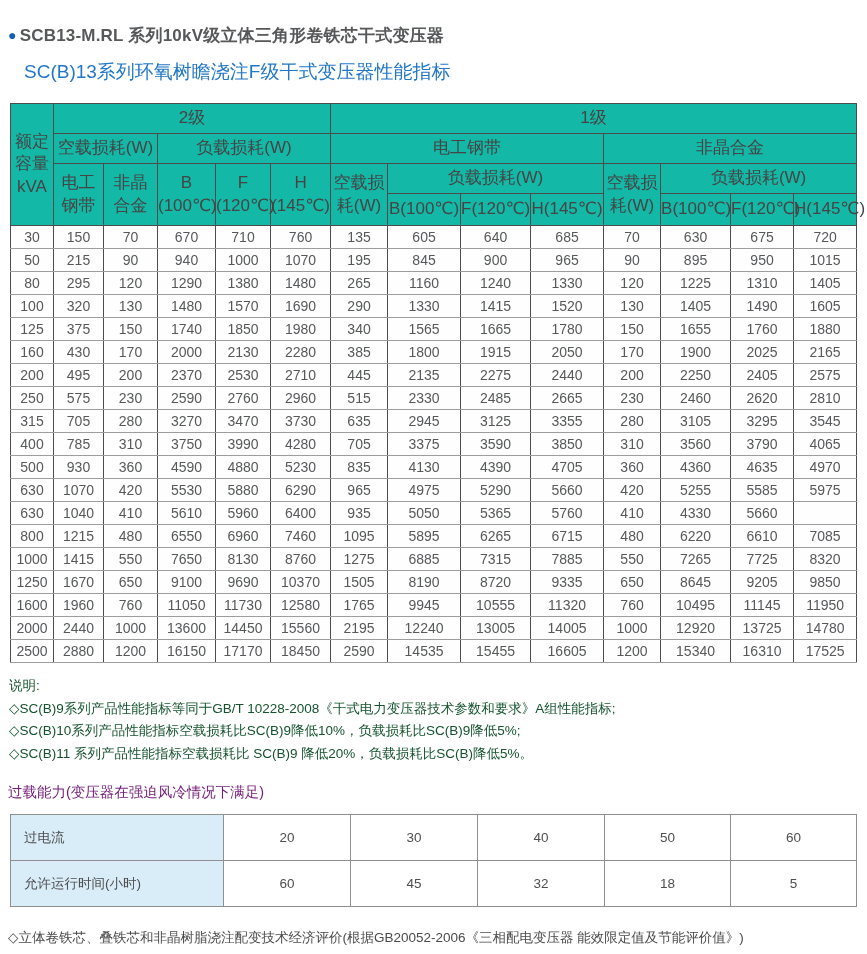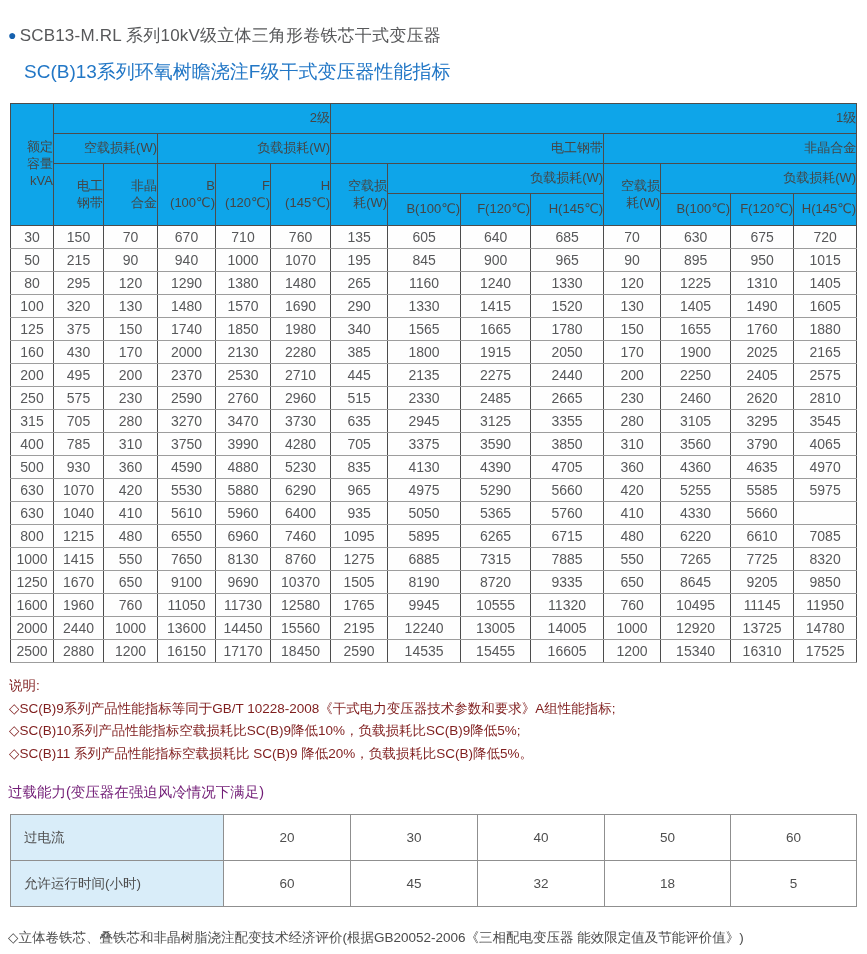--- a/index.html
+++ b/index.html
@@ -10,46 +10,46 @@
   .page {
     position:relative;
     width:867px;
     height:954px;
     background:#ffffff;
     overflow:hidden;
   }
   
   .main-title {
     position:absolute; left:8px; top:24px;
-    font-size:17px; font-weight:normal; color:#57585a;
+    font-size:17px; font-weight:bold; color:#57585a;
     letter-spacing:0.2px;
   }
   .main-title .bullet {
     color:#1661ae; font-size:14px; margin-right:3px; vertical-align:1px;
   }
   .subtitle {
     position:absolute; left:24px; top:59px;
     font-size:19px; color:#2277c6; font-weight:500;
   }
   
   .main-table {
     position:absolute; left:10px; top:103px;
     width:846px;
     border-collapse:collapse; table-layout:fixed;
     border:1px solid #4c4c4c;
   }
   .main-table th {
-    background:#0ea5e9;
+    background:#14b8a6;
     font-weight:normal;
-    font-size:13px;
+    font-size:17px;
     color:#454545;
     border:1px solid #4c4c4c;
     white-space:pre-line;
     line-height:1.3;
-    text-align:right;
+    text-align:center;
     vertical-align:middle;
     padding:1px 0;
   }
   .main-table tr.hr1 { height:30px; }
   .main-table tr.hr2 { height:30px;margin-left:12px; }
   .main-table tr.hr3 { height:30px;padding-left:8px; }
   .main-table tr.hr4 { height:32px;padding-left:38px; }
   .main-table tbody td {
     font-size:14px;
     color:#57585a;
@@ -60,21 +60,21 @@
     padding:0;
     background:#fefefe;
     border-left:1px solid #4c4c4c;
     border-right:1px solid #4c4c4c;
     border-top:1px solid #9d9d9d;
     border-bottom:1px solid #9d9d9d;
   }
   
   .notes {
     position:absolute; left:9px; top:675px;
-    font-size:13.5px; color:#7f1d1d; line-height:22.5px;
+    font-size:13.5px; color:#14532d; line-height:22.5px;
   }
   
   .overload-title {
     position:absolute; left:8px; top:783px;
     font-size:14.5px; color:#701a75;
   }
   .overload-table {
     position:absolute; left:10px; top:814px;
     width:846px;
     border-collapse:collapse; table-layout:fixed;

